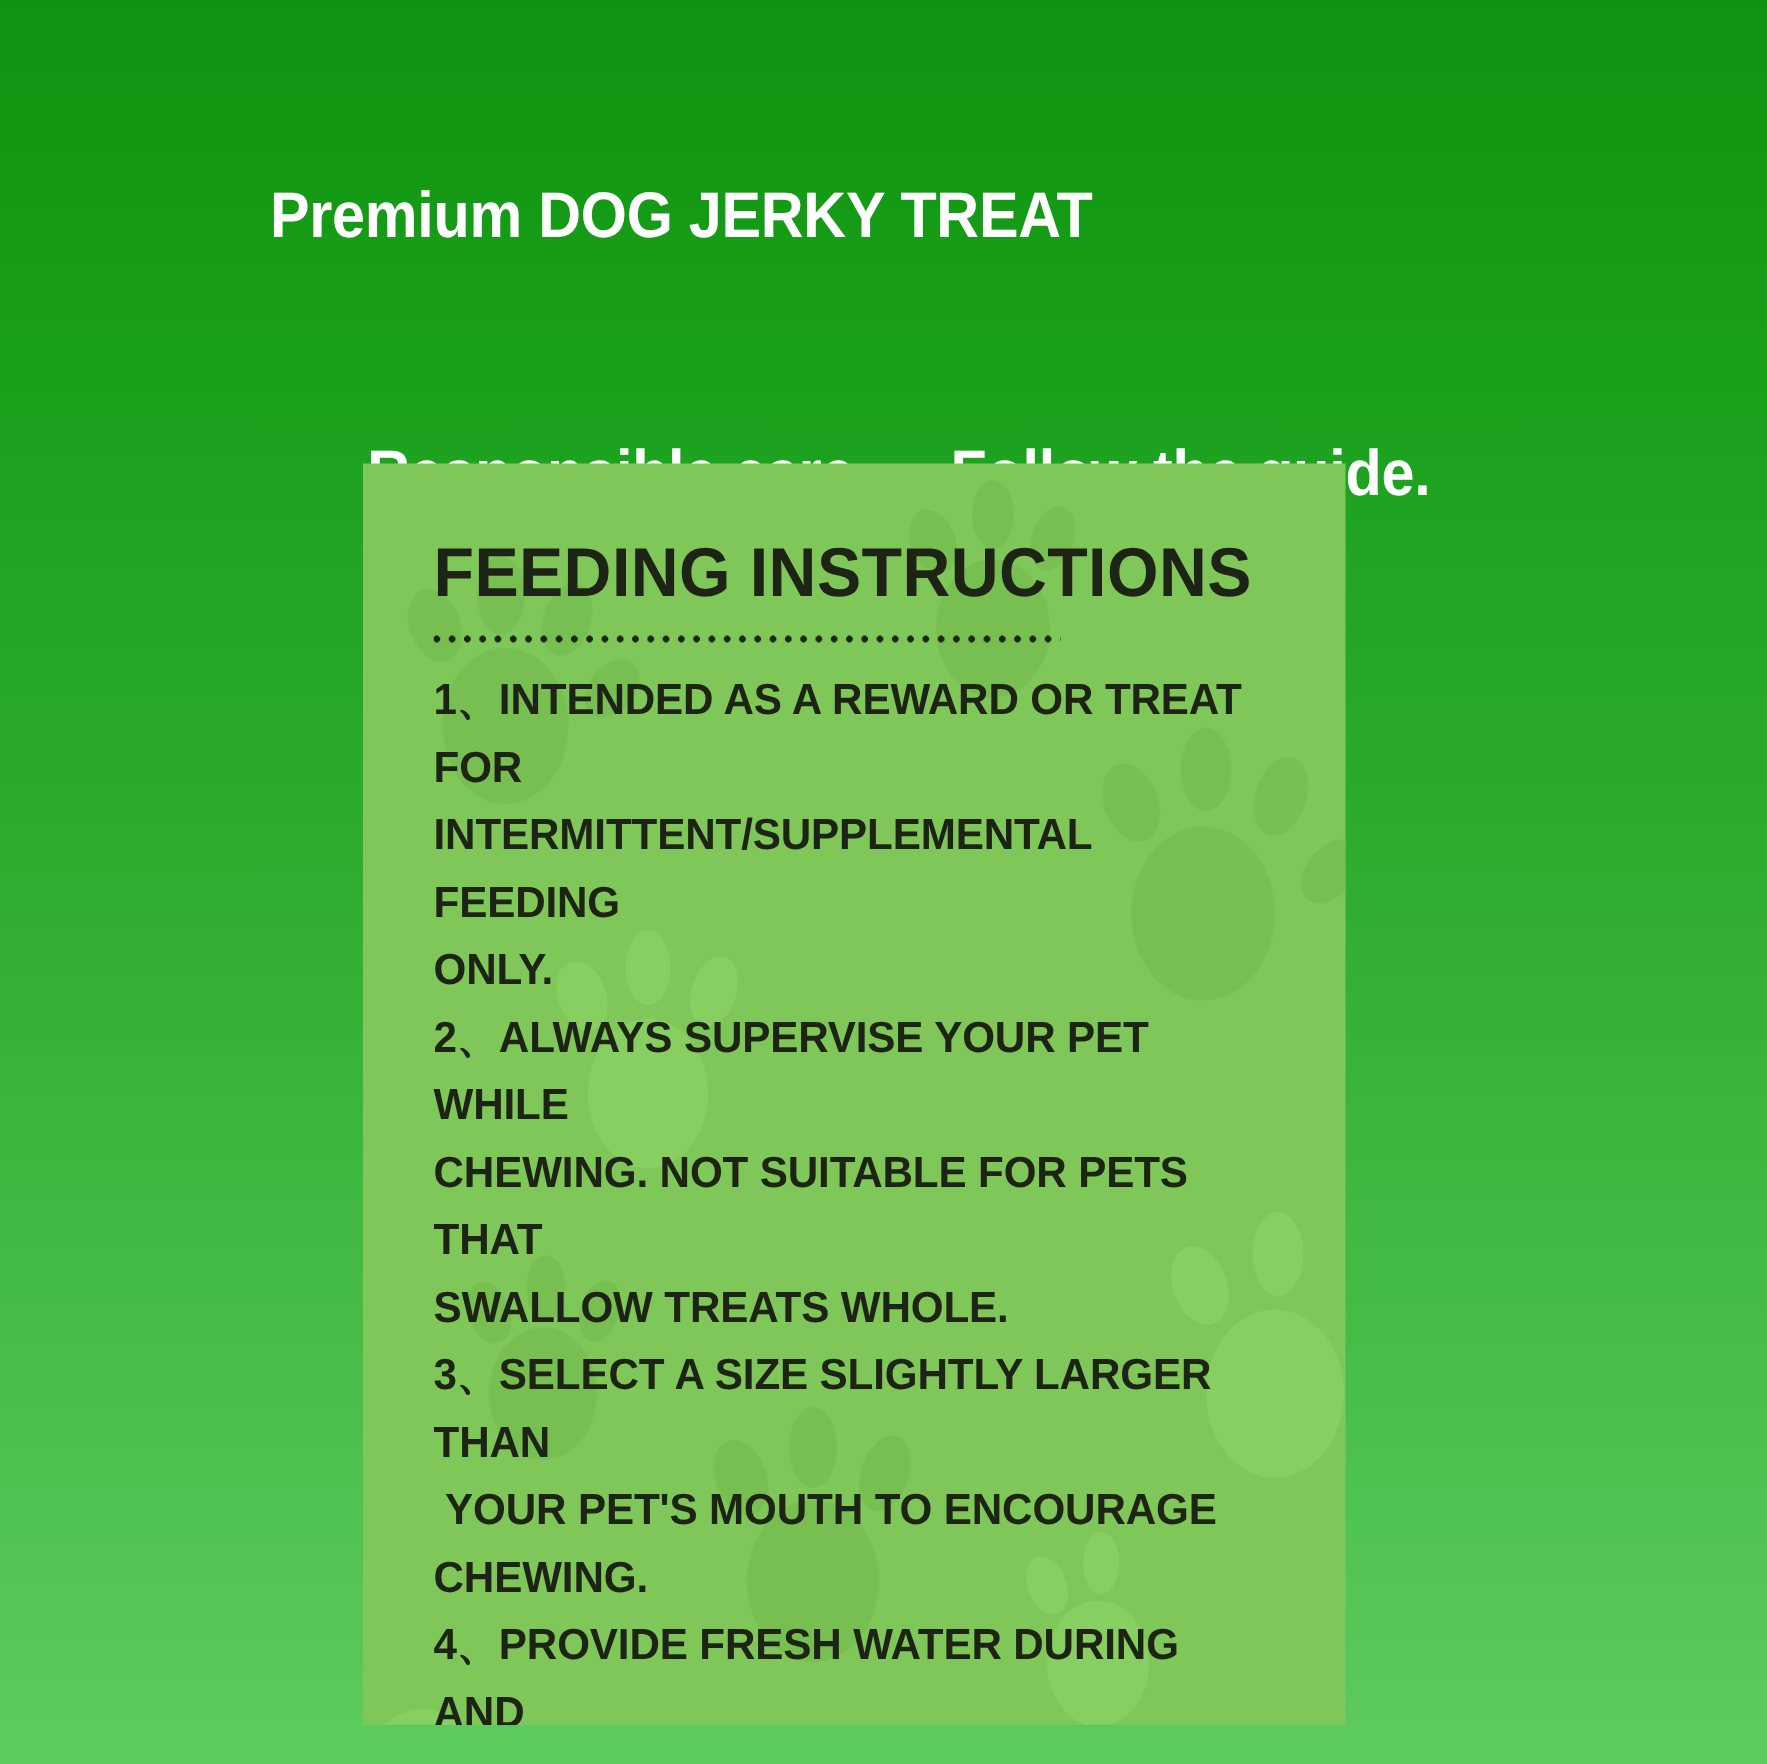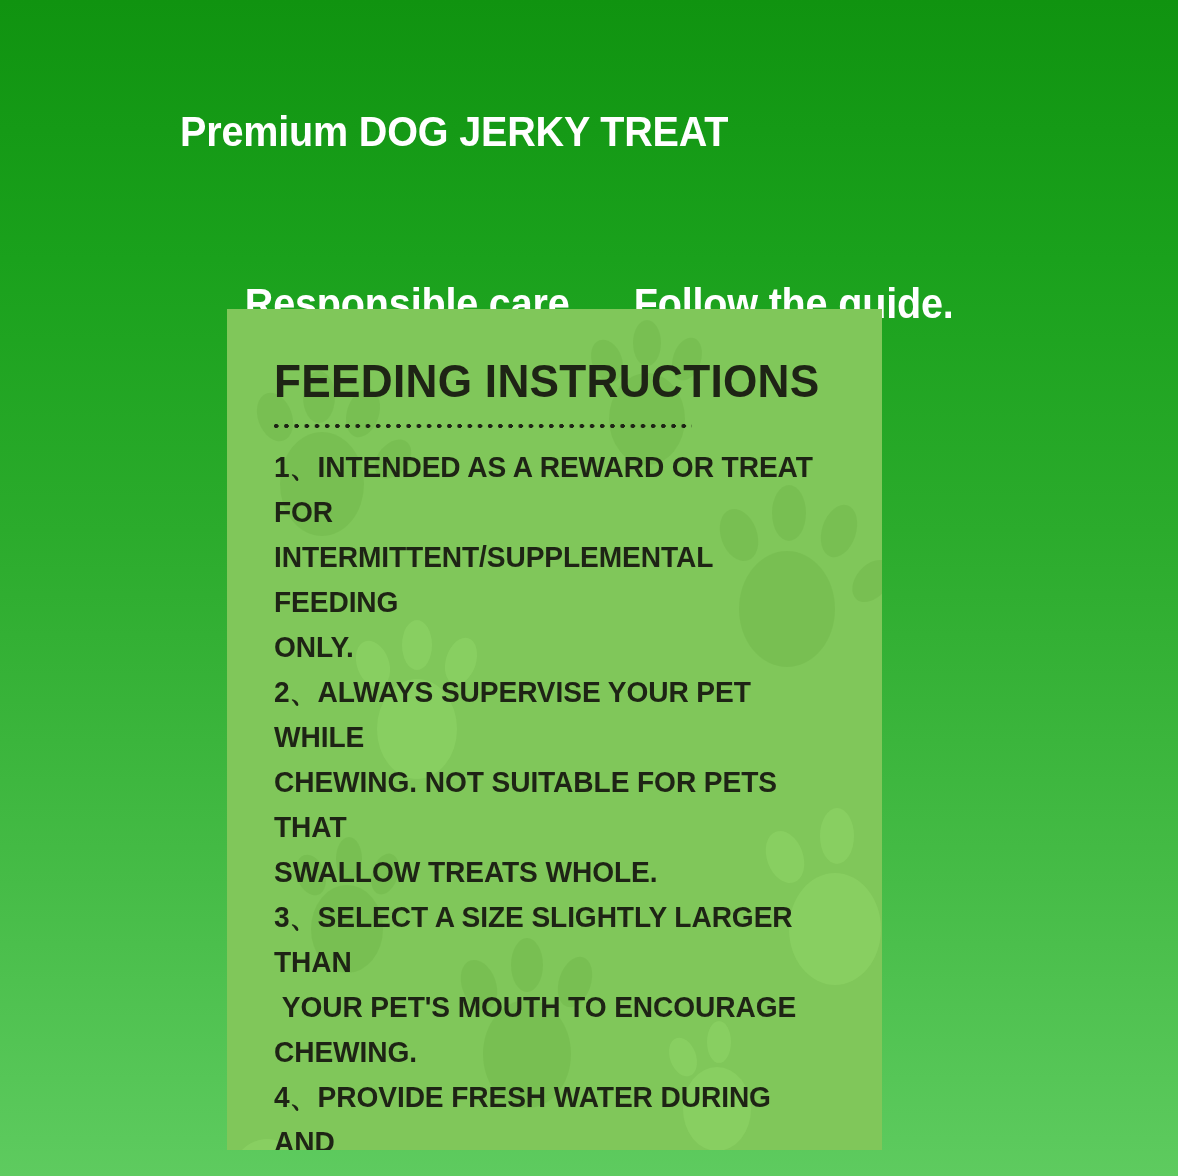--- a/index.html
+++ b/index.html
@@ -19,21 +19,21 @@
     width: 1178px;
     height: 1176px;
     background: linear-gradient(to bottom, #109310 0%, #1aa11c 22%, #2bab2c 45%, #43ba44 72%, #5ecb5f 100%);
     overflow: hidden;
   }
 
   
   #header {
     position: absolute;
     left: 180px;
-    top: 88px;
+    top: 101px;
     width: 960px;
   }
   .headline {
     color: #ffffff;
     font-family: "Liberation Sans", sans-serif;
     font-weight: bold;
     font-size: 43px;
     line-height: 86px;
     letter-spacing: -0.2px;
     white-space: pre;
@@ -41,21 +41,21 @@
     transform-origin: left center;
   }
   .headline-2 .gapword {
     display: inline-block;
     width: 58px;
   }
 
   
   #card {
     position: absolute;
-    left: 227px;
+    left: 242px;
     top: 309px;
     width: 655px;
     height: 841px;
     background: #80c75a;
     overflow: hidden;
   }
   #card-paws {
     position: absolute;
     inset: 0;
     pointer-events: none;

